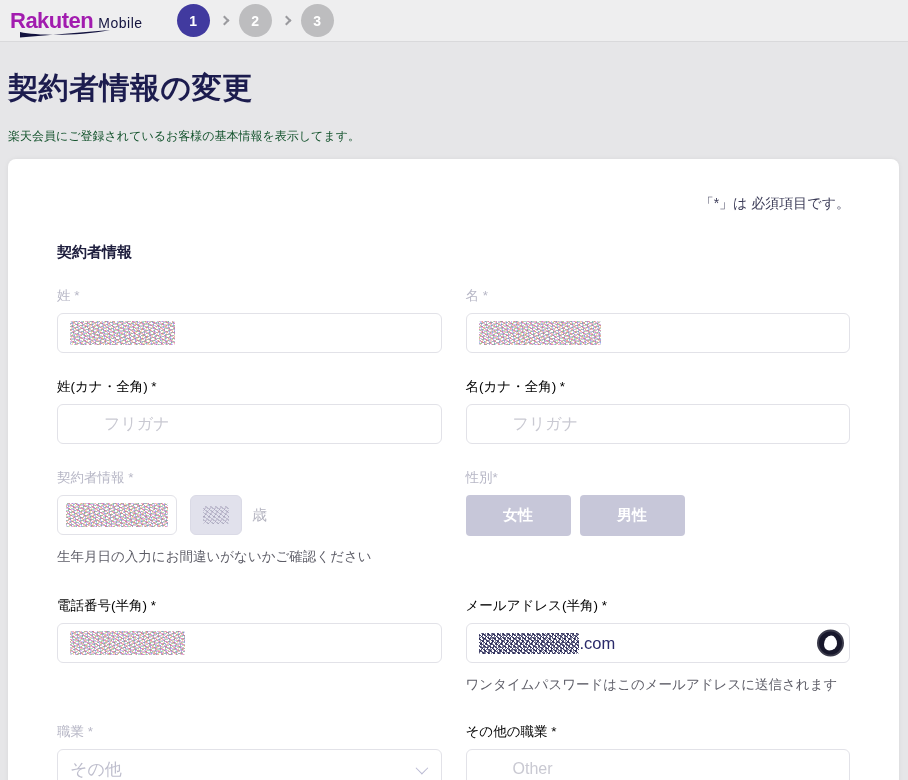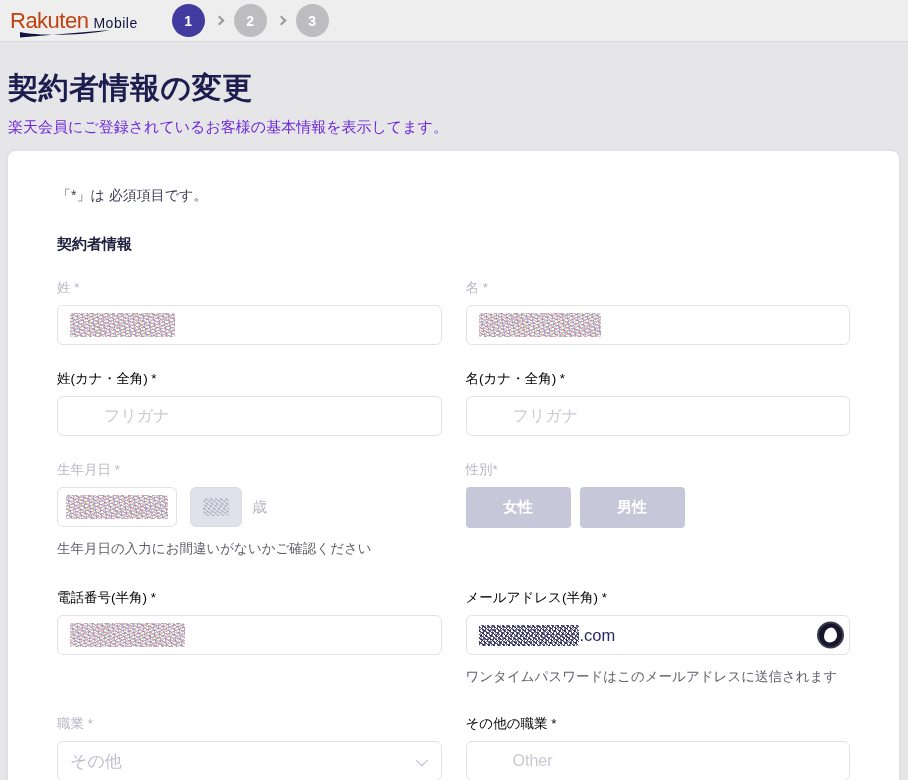--- a/index.html
+++ b/index.html
@@ -9,48 +9,48 @@
     background:#e6e6e8;
     color:#1c1c4e;
   }
 
   
   .app-header {
     height:42px; background:#eeeeef; border-bottom:1px solid #d9d9db;
     display:flex; align-items:center; padding:0 10px;
   }
   .logo { display:flex; align-items:baseline; position:relative; cursor:pointer; }
-  .logo-primary { font-size:22px; font-weight:400; color:#c2410c; letter-spacing:-0.5px; position:relative; }
+  .logo-primary { font-size:22px; font-weight:700; color:#a21caf; letter-spacing:-0.5px; position:relative; }
   .logo-swoosh { position:absolute; left:9px; bottom:-4px; }
   .logo-secondary { font-size:14px; font-weight:400; color:#12123e; margin-left:5px; letter-spacing:0.5px; }
 
   .steps { display:flex; align-items:center; margin-left:34px; }
   .step-circle {
     width:33px; height:33px; border-radius:50%; background:#bdbdbf;
     color:#fff; font-size:14px; font-weight:700;
     display:flex; align-items:center; justify-content:center;
   }
   .step-circle.active { background:#413a9f; }
   .step-chevron {
     width:7px; height:7px; border-right:2px solid #9a9a9e; border-bottom:2px solid #9a9a9e;
     transform:rotate(-45deg); margin:0 11px;
   }
 
   
   .page-head { padding:26px 8px 0; }
   .page-title { font-size:30px; font-weight:700; color:#1c1c4e; letter-spacing:0.5px; }
-  .page-subtitle { margin-top:9px; font-size:15px; color:#6d28d9; }
+  .page-subtitle { margin-top:19px; font-size:12px; color:#14532d; }
 
   
   .card {
     margin:14px 9px 0 8px; background:#fff; border-radius:8px;
     box-shadow:0 0 5px rgba(0,0,0,0.06);
     padding:36px 49px 60px; height:700px;
   }
-  .required-note { font-size:14px; color:#3c3c58; }
+  .required-note { font-size:14px; color:#3c3c58;text-align:right; }
   .section-title { margin-top:30px; font-size:15px; font-weight:700; color:#20203f; }
 
   .form-row { display:flex; gap:24px; margin-top:25px; }
   .field { width:385px; }
   .field-label { display:block; font-size:13.5px; margin-bottom:8px; }
   .label-muted { color:#b7b7c6; }
   .label-normal { color:#000000; }
 
   .text-input {
     width:100%; height:40px; border:1px solid #e2e2e8; border-radius:6px;
@@ -178,21 +178,21 @@
       <input type="text" class="text-input" placeholder="フリガナ" style="">
     </div>
     <div class="field">
       <label class="field-label label-normal">名(カナ・全角) *</label>
       <input type="text" class="text-input" placeholder="フリガナ" style="">
     </div>
   </div>
 
   <div class="form-row">
     <div class="field">
-      <label class="field-label label-muted">生年月日 *</label>
+      <label class="field-label label-muted">契約者情報 *</label>
       <div class="birth-wrap">
         <div class="text-input birth-input" role="textbox">
           <span class="redacted" style="width:104px;"></span>
         </div>
         <div class="age-box">
           <span class="redacted-faint"></span>
         </div>
         <span class="age-suffix">歳</span>
       </div>
       <p class="field-note">生年月日の入力にお間違いがないかご確認ください</p>

